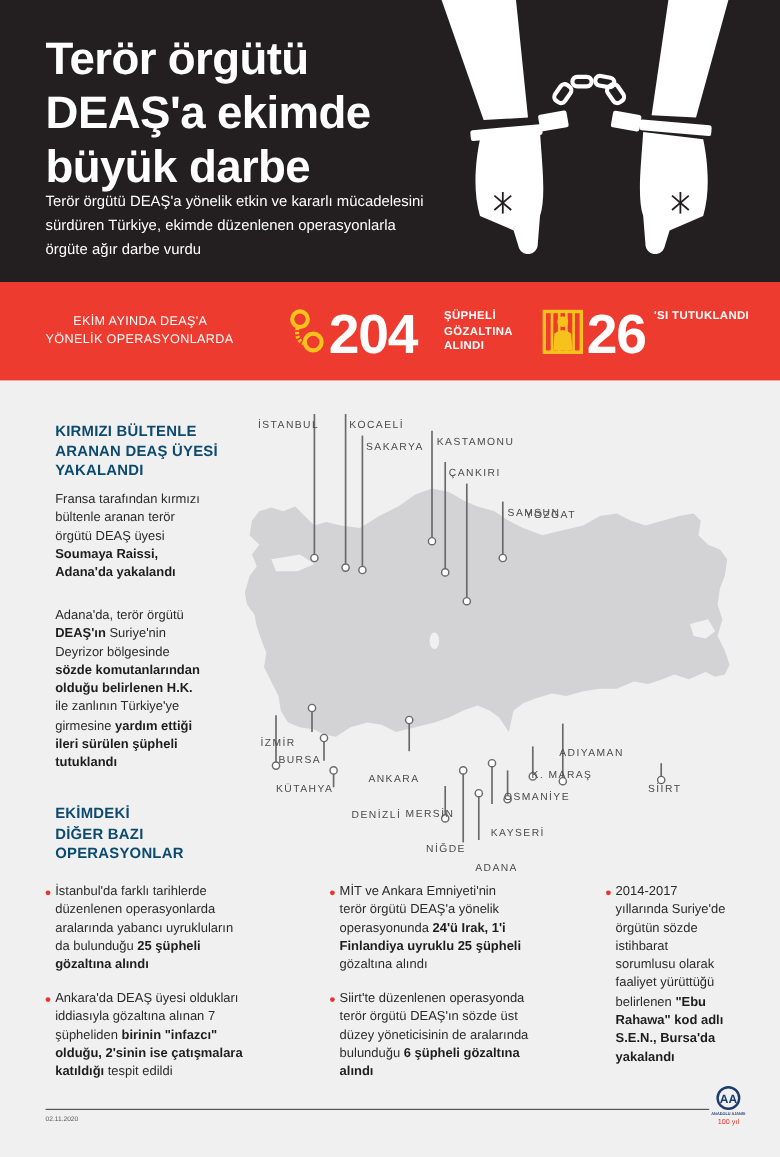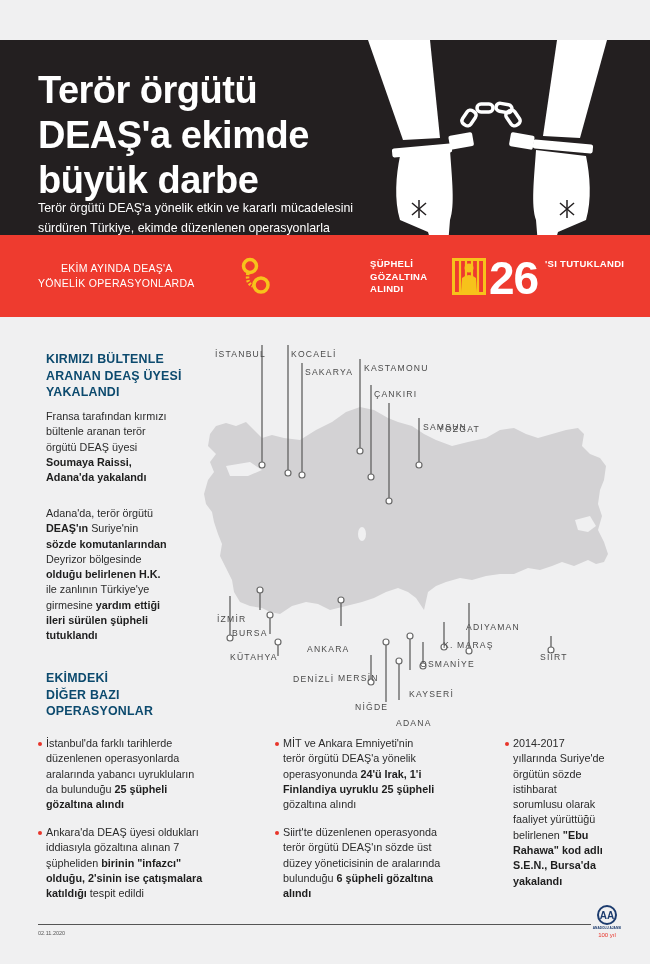--- a/index.html
+++ b/index.html
@@ -1,20 +1,20 @@
 <!DOCTYPE html>
 <html><head>
 <meta charset="utf-8">
 <style>
   * { box-sizing: border-box; margin: 0; padding: 0; }
   html, body { width: 650px; height: 964px; overflow: hidden; }
   body { background: #f0f0f1; font-family: "Liberation Sans", "DejaVu Sans", sans-serif; position: relative; color: #2b2b2b; }
 
   
-  .header { position: absolute; left: 0; top: 0; width: 650px; height: 235px; background: #231f20; overflow: hidden; margin-top: 40px; }
+  .header { position: absolute; left: 0; top: 0; width: 650px; height: 235px; background: #231f20; overflow: hidden; }
   .title { position: absolute; left: 38px; top: 28px; color: #fff; font-weight: 700; font-size: 38px; line-height: 45px; letter-spacing: -0.5px; font-family: "Liberation Sans", sans-serif; }
   .title div { white-space: nowrap; }
   .subtitle { position: absolute; left: 38px; top: 158px; color: #fff; font-size: 12.4px; line-height: 20px; width: 330px; }
   .hands { position: absolute; left: 360px; top: 0; width: 290px; height: 235px; }
 
   
   .band { position: absolute; left: 0; top: 235px; width: 650px; height: 82px; background: #ee3b2f; }
   .band-label { position: absolute; left: 38px; top: 26px; color: #fff; font-size: 10.5px; line-height: 15px; letter-spacing: 0.3px; }
   .band-label b { font-weight: 400; padding-left: 23px; }
   .cuffs-icon { position: absolute; left: 238px; top: 22px; width: 36px; height: 38px; }
@@ -101,20 +101,21 @@
     <span>YÖNELİK OPERASYONLARDA</span>
   </div>
 
   <svg class="cuffs-icon" viewBox="0 0 36 38" xmlns="http://www.w3.org/2000/svg">
     <g fill="none" stroke="#f7c21b" stroke-width="3.5">
       <circle cx="12" cy="9" r="6.5"></circle>
       <circle cx="23" cy="28" r="7"></circle>
       <path d="M10,16 Q8,26 15,29" stroke-dasharray="2 1.5"></path>
     </g>
   </svg>
+  <div class="big-num num204">204</div>
   <div class="num204-label">
     <div>ŞÜPHELİ</div>
     <div>GÖZALTINA</div>
     <div>ALINDI</div>
   </div>
 
   <svg class="jail-icon" viewBox="0 0 34 37" xmlns="http://www.w3.org/2000/svg">
     <rect x="1.5" y="1.5" width="31" height="34" fill="none" stroke="#f7c21b" stroke-width="3"></rect>
     <circle cx="17" cy="10" r="4.5" fill="#f7c21b"></circle>
     <path d="M9,34 L10,20 Q17,14 24,20 L25,34 Z" fill="#f7c21b"></path>
@@ -137,22 +138,22 @@
 <div class="body-text p1" id="p1">
     <div>Fransa tarafından kırmızı</div>
     <div>bültenle aranan terör</div>
     <div>örgütü DEAŞ üyesi</div>
     <div><b>Soumaya Raissi,</b></div>
     <div><b>Adana'da yakalandı</b></div>
   </div>
 <div class="body-text p2" id="p2">
     <div>Adana'da, terör örgütü</div>
     <div><b>DEAŞ'ın</b> Suriye'nin</div>
+    <div>Deyrizor bölgesinde</div>
     <div><b>sözde komutanlarından</b></div>
-    <div>Deyrizor bölgesinde</div>
     <div><b>olduğu belirlenen H.K.</b></div>
     <div>ile zanlının Türkiye'ye</div>
     <div>girmesine <b>yardım ettiği</b></div>
     <div><b>ileri sürülen şüpheli</b></div>
     <div><b>tutuklandı</b></div>
   </div>
 
 <svg class="map" viewBox="0 0 650 400" xmlns="http://www.w3.org/2000/svg">
   <path d="
     M210,104 L216,96 L226,93 L236,96 L246,92 L254,100 L262,108 L272,105 L284,108 L300,110

